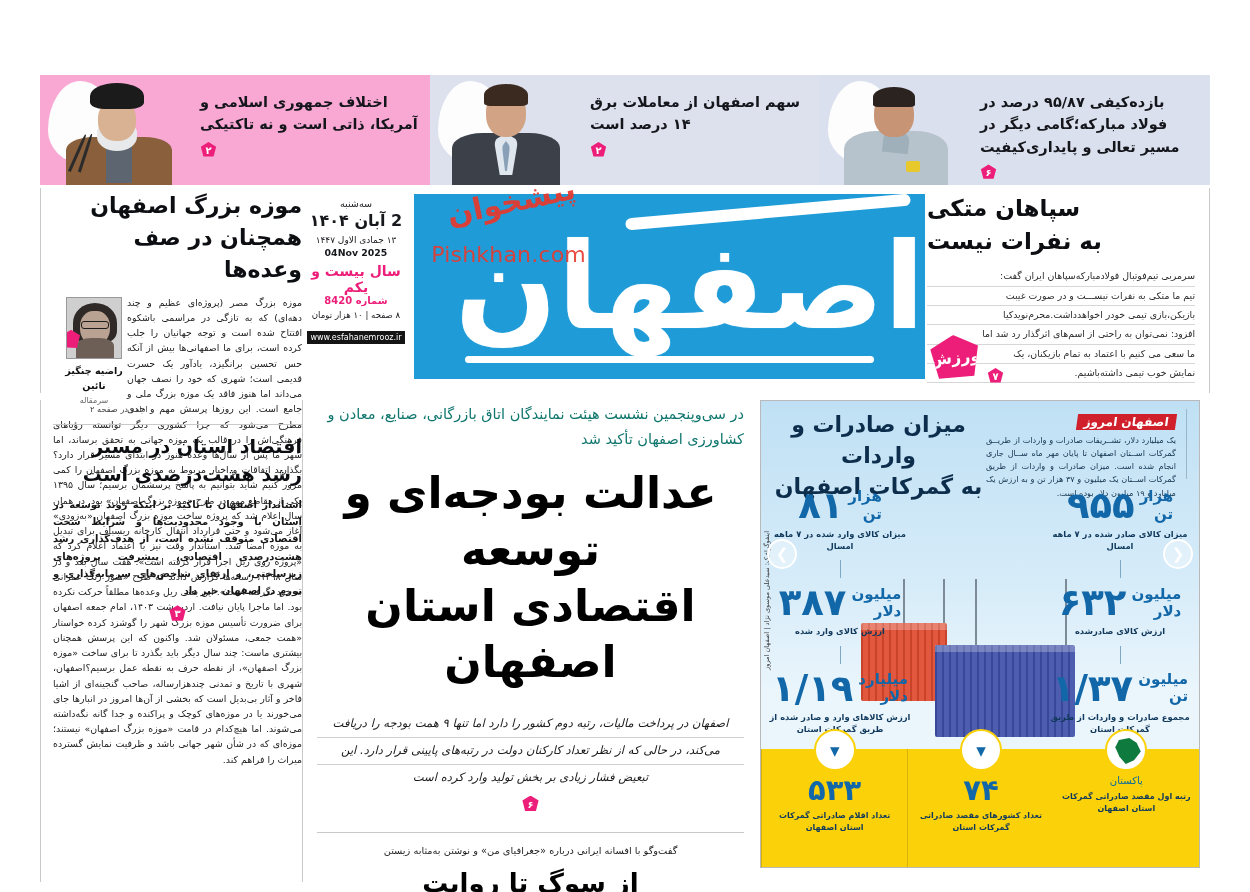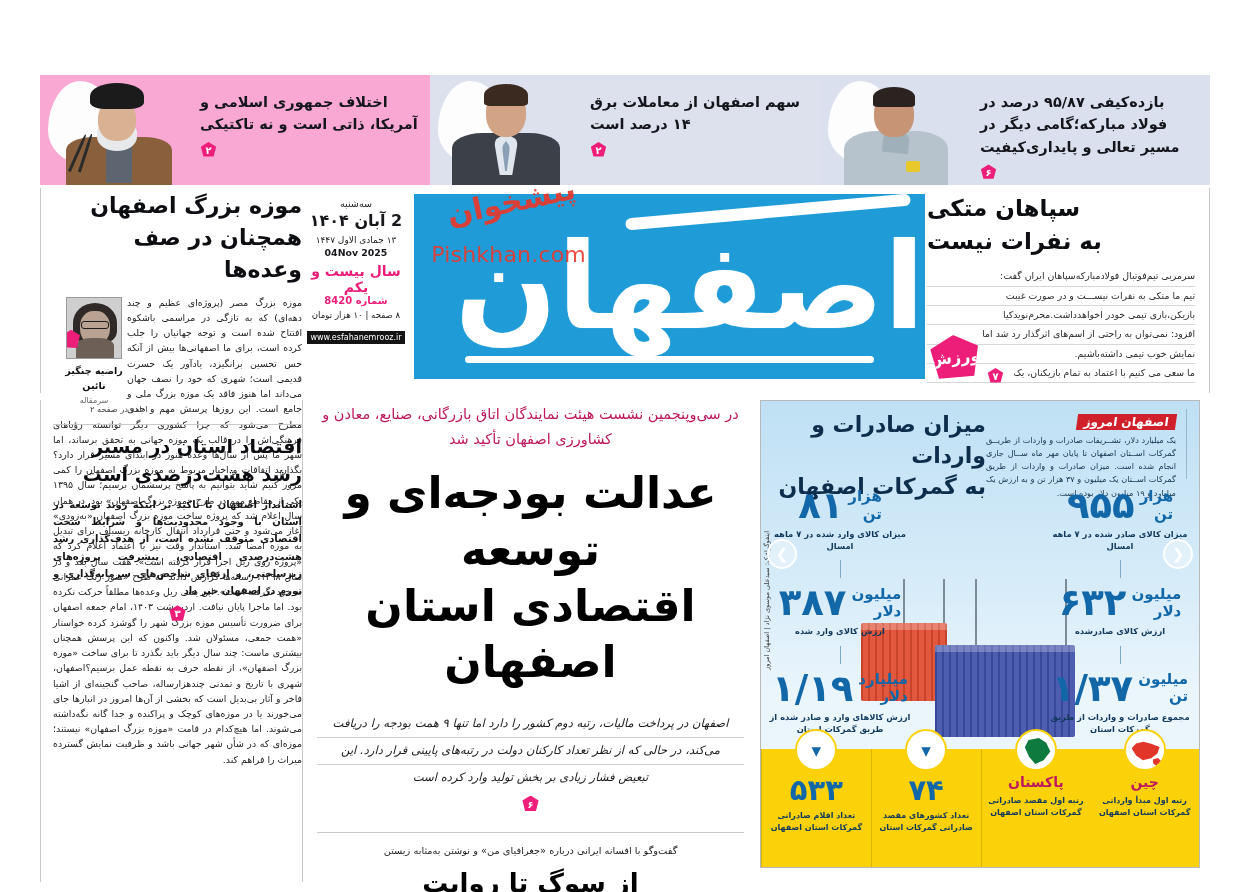--- a/index.html
+++ b/index.html
@@ -206,21 +206,21 @@
   .rc-lead  { margin-top: 8px; font-size: 10px; font-weight: bold; line-height: 1.72; text-align: justify; color: #161616; }
   .pin {
     margin: 6px auto 0; display: block;
     width: 18px; height: 18px; background: #ec1e79; color: #fff;
     font-size: 10px; font-weight: bold; text-align: center; line-height: 18px;
     clip-path: polygon(50% 0%, 95% 28%, 80% 86%, 20% 86%, 5% 28%);
   }
 
   
   .mid-kicker {
-    font-size: 14.5px; line-height: 1.7; text-align: center; color: #be185d;
+    font-size: 14.5px; line-height: 1.7; color: #0f766e;
     margin-top: 2px;
   }
   .mid-head {
     font-size: 44px; font-weight: bold; line-height: 1.28; text-align: center;
     color: #000; margin-top: 14px; letter-spacing: -1px;
   }
   .mid-lead {
     margin-top: 20px; font-size: 11.6px; line-height: 2.1; text-align: center;
     color: #1a1a1a; font-style: italic;
   }
@@ -244,21 +244,21 @@
     position: absolute; left: 2px; top: 300px; width: 170px;
     font-size: 6.6px; color: #3b3b3b; transform: rotate(-90deg);
     transform-origin: left top; white-space: nowrap; direction: rtl;
   }
   .info-header {
     position: absolute; top: 0; right: 0; left: 0; height: 78px; padding: 8px 12px 0 10px;
     display: flex; flex-direction: row-reverse;
   }
   .info-title {
     font-size: 22px; font-weight: bold; line-height: 1.42; color: #0c2d4c;
-    text-align: right; width: 215px; flex: 0 0 215px;
+    text-align: center; width: 215px; flex: 0 0 215px;
   }
   .info-head-right { flex: 1; padding: 2px 10px 0 0; border-right: 1px solid #9ab6cb; }
   .info-brand {
     background: #d0202b; color: #fff; font-size: 12px; font-weight: bold;
     display: inline-block; padding: 1px 7px; transform: skewX(-8deg);
     margin-bottom: 4px;
   }
   .info-sub { font-size: 8.2px; line-height: 1.6; color: #143550; text-align: justify; }
 
   .info-cols { position: absolute; top: 86px; right: 0; left: 0; height: 262px; }
@@ -310,21 +310,21 @@
     display: block; width: 100%; text-align: center;
     font-size: 19px; line-height: 38px; color: #1167a8;
   }
   .map-cn { position: absolute; width: 28px; height: 20px; background: #e2352a; top: 10px; left: 6px;
             clip-path: polygon(0 36%, 16% 12%, 42% 4%, 70% 14%, 100% 30%, 92% 62%, 70% 86%, 40% 96%, 16% 72%); }
   .map-cn2{ position: absolute; width: 9px; height: 8px; background: #e2352a; top: 27px; left: 27px;
             clip-path: polygon(0 20%, 60% 0, 100% 44%, 56% 100%, 10% 76%); }
   .map-pk { position: absolute; width: 26px; height: 26px; background: #0f7a3d; top: 7px; left: 8px;
             clip-path: polygon(14% 8%, 54% 0, 82% 18%, 98% 52%, 72% 86%, 40% 100%, 16% 72%, 0 36%); }
   .y-num { font-size: 29px; font-weight: bold; color: #1167a8; line-height: 1.05; }
-  .y-label { font-size: 14px; font-weight: bold; color: #be185d; line-height: 1.1; }
+  .y-label { font-size: 10px; font-weight: normal; color: #0369a1; line-height: 1.1; }
   .y-desc { font-size: 8px; font-weight: bold; color: #11395c; margin-top: 5px; line-height: 1.5; padding: 0 6px; }
 
   
 </style>
 </head>
 <body>
 
 <div class="page">
 
   <div class="teaser-strip">
@@ -434,22 +434,22 @@
     <div class="mast-left-col" style="position:relative;">
       <div class="sepahan-title">
         <div>سپاهان متکی</div>
         <div>به نفرات نیست</div>
       </div>
       <div class="sepahan-body">
         <span class="ln">سرمربی تیم‌فوتبال فولادمبارکه‌سپاهان ایران گفت:</span>
         <span class="ln">تیم ما متکی به نفرات نیســـت و در صورت غیبت</span>
         <span class="ln">بازیکن،بازی تیمی خودر اخواهدداشت.محرم‌نویدکیا</span>
         <span class="ln">افزود: نمی‌توان به راحتی از اسم‌های اثرگذار رد شد اما</span>
+        <span class="ln">ما سعی می کنیم با اعتماد به تمام بازیکنان، یک</span>
         <span class="ln">نمایش خوب تیمی داشته‌باشیم.</span>
-        <span class="ln">ما سعی می کنیم با اعتماد به تمام بازیکنان، یک</span>
       </div>
       <div class="sport-badge">ورزش</div>
       <div class="sepahan-page">۷</div>
     </div>
 
   </div>
 
   <div class="body-row">
 
     <div class="col-right">
@@ -610,28 +610,20 @@
             </div>
 
             <div class="y-cell">
               <div class="y-icon">
                   <div class="map-pk"></div>
                 </div>
               <div class="y-label">پاکستان</div>
               <div class="y-desc">رتبه اول مقصد صادراتی گمرکات استان اصفهان</div>
             </div>
 
-            <div class="y-cell">
-              <div class="y-icon">
-                  <div class="map-cn"></div>
-                  <div class="map-cn2"></div>
-                </div>
-              <div class="y-label">چین</div>
-              <div class="y-desc">رتبه اول مبدأ وارداتی گمرکات استان اصفهان</div>
-            </div>
 
           </div>
         </div>
 
       </div>
     </div>
 
   </div>
 </div>
 

